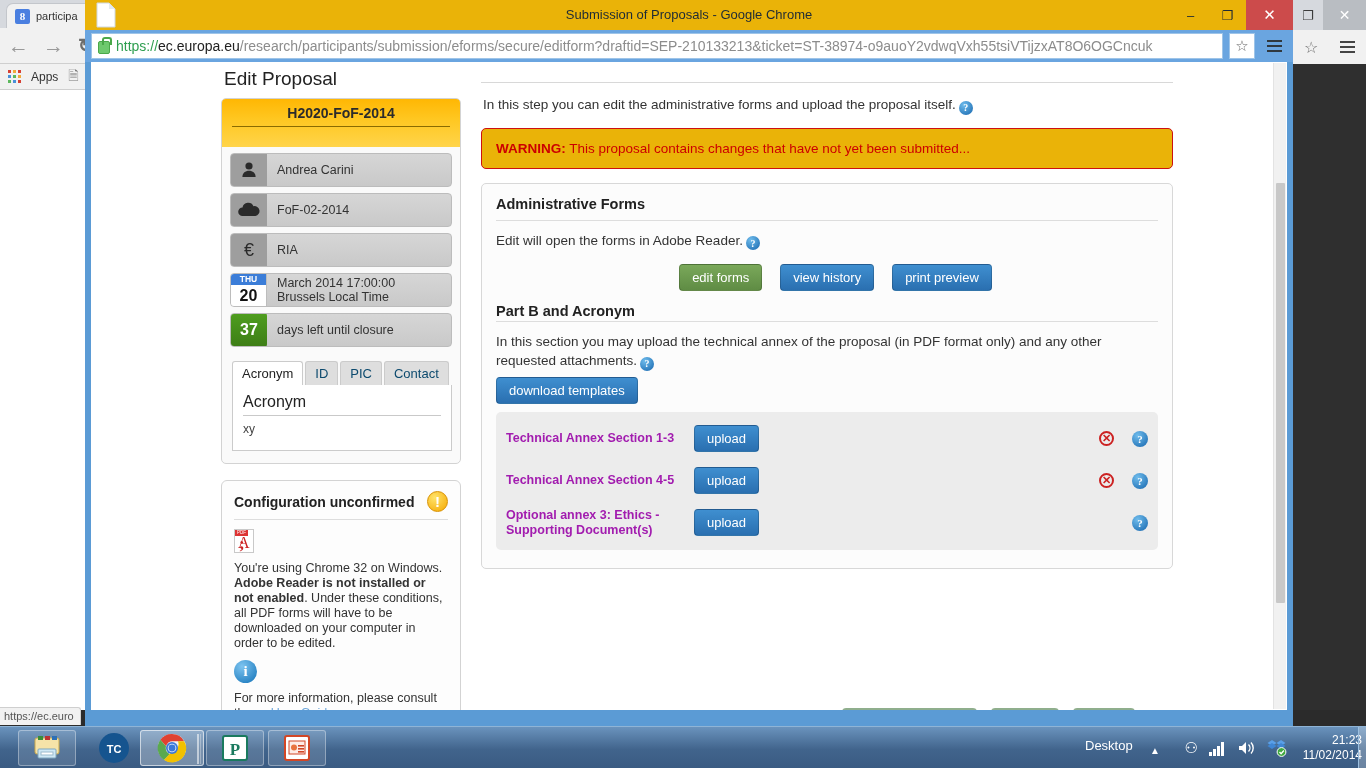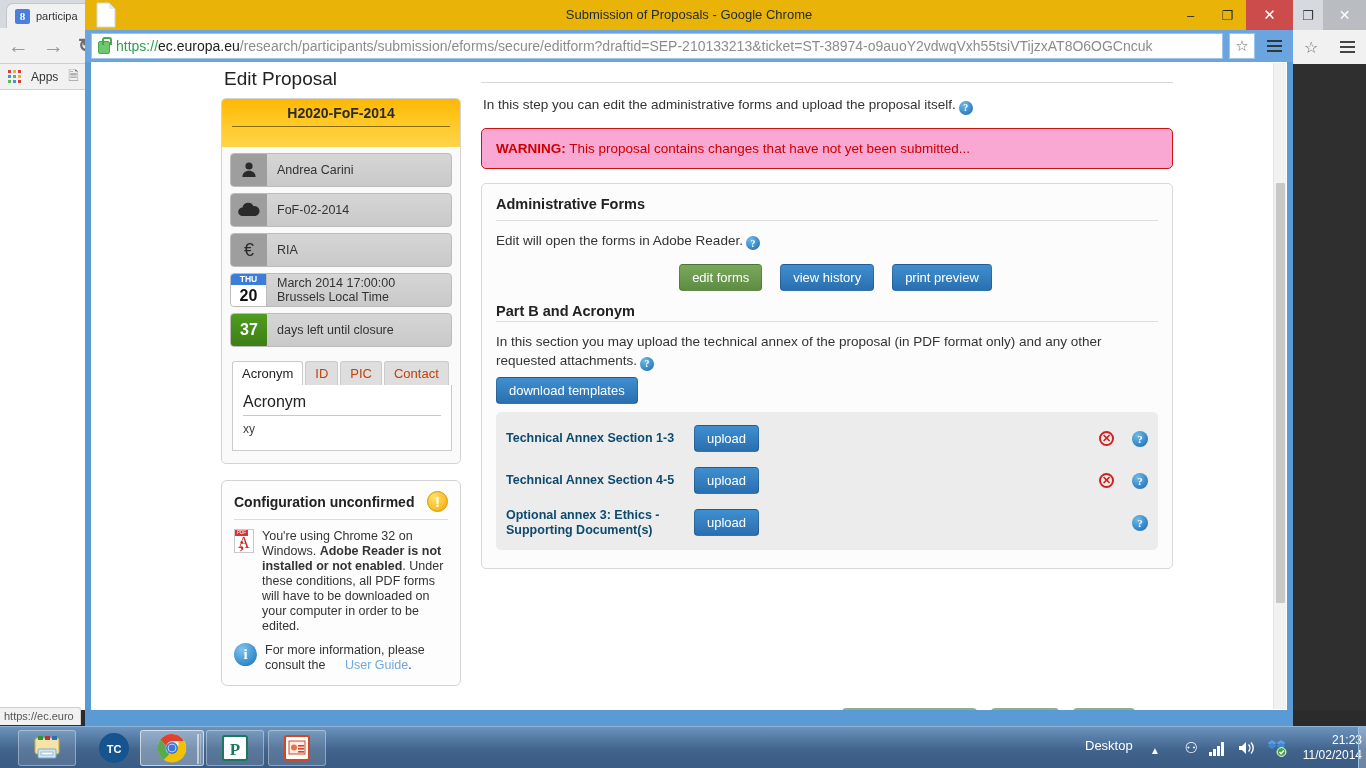--- a/index.html
+++ b/index.html
@@ -191,21 +191,21 @@
   }
   .daysbox {
     width: 36px; height: 34px; flex: none;
     background: linear-gradient(#4f9e1f, #3d7d16);
     color: #fff; font-size: 16px; font-weight: bold;
     display: flex; align-items: center; justify-content: center;
     border-radius: 3px;
   }
   #tabs { display: flex; margin: 14px 8px 0 10px; }
   .tab {
-    padding: 4px 9px 4px; font-size: 13px; color: #c2410c;
+    padding: 4px 9px 4px; font-size: 13px; color: #0c4a6e;
     border: 1px solid #cbcbcb; border-bottom: none;
     background: #dedede; border-radius: 3px 3px 0 0; margin-right: 2px;
   }
   .tab.active { background: #fff; color: #222; }
   #tabpanel {
     margin: 0 8px 12px 10px; background: #fff; border: 1px solid #cbcbcb;
     border-top: none; padding: 8px 10px 14px;
   }
   #tabpanel h4 {
     font-size: 16px; font-weight: normal; color: #222;
@@ -223,21 +223,21 @@
     font-size: 14px; font-weight: bold; color: #222;
     border-bottom: 1px solid #ddd; padding-bottom: 7px;
   }
   #warn-badge {
     width: 21px; height: 21px; border-radius: 50%; flex: none;
     background: radial-gradient(circle at 35% 30%, #ffe36a, #f5a800);
     color: #fff; font-weight: bold; font-size: 15px;
     display: flex; align-items: center; justify-content: center;
     border: 1px solid #d99100; margin-left: -4px;
   }
-  .cfg-item { display: flex; gap: 8px; margin-top: 9px; }
+  .cfg-item { display: flex; gap: 8px; margin-top: 9px; flex-direction: column; }
   .cfg-item .txt { font-size: 12.5px; line-height: 15px; color: #333; }
   .pdf-icon {
     width: 20px; height: 24px; flex: none; background: #fff;
     border: 1px solid #c9c9c9; position: relative;
     font-family: "Liberation Serif", serif;
   }
   .pdf-icon:before {
     content: "PDF"; position: absolute; left: 0; top: 0; width: 13px; height: 6px;
     background: #d33; color: #fff; font-size: 4.5px; text-align: center; line-height: 6px;
     font-family: "Liberation Sans", sans-serif;
@@ -264,21 +264,21 @@
   #rule-top { border-top: 1px solid #d8d8d8; margin: 20px 4px 0 4px; }
   #intro { padding: 14px 6px 0 6px; font-size: 13.5px; color: #333; }
   .q-icon {
     display: inline-flex; width: 14px; height: 14px; border-radius: 50%;
     background: radial-gradient(circle at 35% 28%, #6fbcec, #1565ad);
     color: #fff; font-size: 10px; font-weight: bold;
     align-items: center; justify-content: center; vertical-align: -2px;
     margin-left: 3px; font-family: "Liberation Serif", serif;
   }
   #warning {
-    margin: 13px 4px 0 4px; background: #f9a8d4; border: 1px solid #cc1111;
+    margin: 13px 4px 0 4px; background: #eab308; border: 1px solid #cc1111;
     border-radius: 5px; padding: 12px 14px; font-size: 13.5px; color: #c00;
   }
   #warning b { font-weight: bold; }
   #formsbox {
     margin: 14px 4px 0 4px; border: 1px solid #d8d8d8; border-radius: 5px;
     background: #fcfcfc; padding: 12px 14px 18px;
   }
   .sec-h {
     font-size: 14.5px; font-weight: bold; color: #222;
     border-bottom: 1px solid #dddddd; padding-bottom: 8px;
@@ -290,21 +290,21 @@
     border: 1px solid rgba(0,0,0,.18); line-height: 15px;
   }
   .btn.green { background: linear-gradient(#7aa85a, #5f8c44); margin-left: 17px; }
   .btn.blue  { background: linear-gradient(#3f8fd0, #2a6fb0); }
   #dl-row { padding: 12px 0 0; }
   #annexes {
     margin-top: 14px; background: #ececec; border-radius: 5px; padding: 6px 10px;
   }
   .annex-row { display: flex; align-items: center; min-height: 42px; }
   .annex-name {
-    width: 180px; flex: none; font-size: 12.5px; font-weight: bold; color: #0c4a6e;
+    width: 180px; flex: none; font-size: 12.5px; font-weight: bold; color: #a21caf;
     line-height: 15px;
   }
   .annex-actions { margin-left: 8px; }
   .annex-spacer { flex: 1; }
   .del-icon {
     width: 15px; height: 15px; border-radius: 50%; border: 2px solid #cc2222;
     color: #cc2222; font-size: 11px; font-weight: bold;
     display: flex; align-items: center; justify-content: center;
     margin-right: 18px; line-height: 11px;
   }

